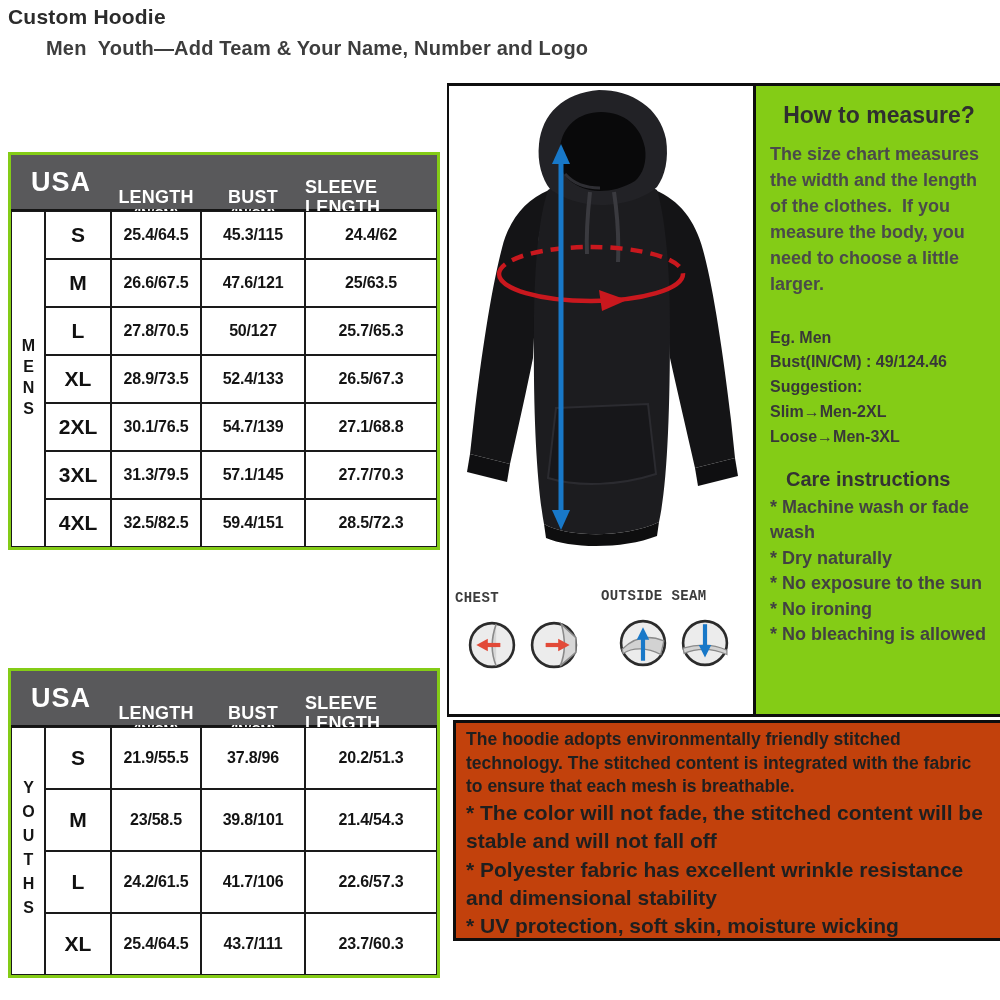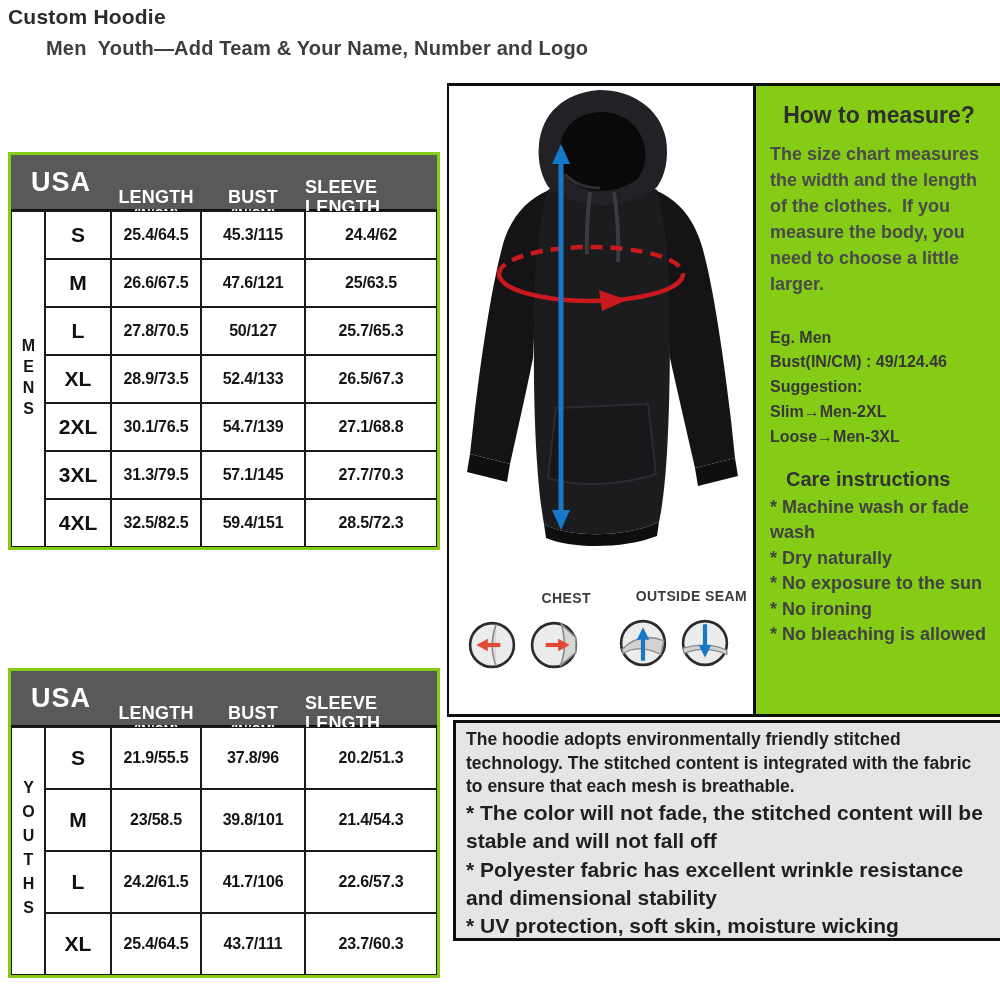--- a/index.html
+++ b/index.html
@@ -29,35 +29,35 @@
   .c-len{grid-column:3;} .c-bust{grid-column:4;} .c-slv{grid-column:5;}
   .cell{display:flex;align-items:center;justify-content:center;border:1px solid #1a1a1a;}
   .dc{font-weight:bold;font-size:16px;color:#141414;letter-spacing:-.2px;}
 
   
   #measure-box{position:absolute;left:447px;top:83px;width:553px;height:634px;box-sizing:border-box;
                border-top:3px solid #0e0e0e;border-left:2px solid #0e0e0e;border-bottom:3px solid #0e0e0e;display:flex;}
   #hoodie-pane{width:304px;position:relative;background:#fff;border-right:3px solid #0e0e0e;flex:none;}
   #howto-pane{flex:1;background:#84cc16;padding:8px 12px 0 14px;box-sizing:border-box;}
 
-  .measure-label{font-size:14px;font-weight:bold;color:#3c3c3c;letter-spacing:.4px;text-align:right;}
+  .measure-label{font-size:14px;font-weight:bold;color:#3c3c3c;letter-spacing:.4px;text-align:left;font-family:Liberation Mono, monospace;}
   .chest-group{position:absolute;left:6px;top:504px;width:136px;}
   .seam-group{position:absolute;left:152px;top:502px;width:146px;}
   .icon-row{display:flex;justify-content:center;gap:14px;margin-top:15px;}
 
   
   .howto-heading{margin:8px 0 12px;text-align:center;font-size:23px;font-weight:bold;color:#2f2f2f;}
   .howto-body{margin:0 0 28px;font-size:18px;font-weight:bold;color:#4a4a4a;line-height:1.45;white-space:pre-wrap;}
   .eg-block{font-size:16px;font-weight:bold;color:#383838;line-height:1.55;margin-bottom:18px;}
   .care-heading{font-size:20px;font-weight:bold;color:#333;margin:4px 12px 4px;padding-left:4px;}
   .care-list div{font-size:18px;font-weight:bold;color:#424242;line-height:1.42;}
 
   
   #description-box{position:absolute;left:453px;top:720px;width:547px;height:221px;box-sizing:border-box;
-                   border:3px solid #0e0e0e;border-right:none;background:#e5e5e5;padding:5px 8px 0 10px;}
+                   border:3px solid #0e0e0e;border-right:none;background:#c2410c;padding:5px 8px 0 10px;}
   .desc-intro{margin:0;font-size:17.5px;font-weight:bold;color:#1f1f1f;line-height:1.35;}
   .desc-bullets div{font-size:21px;font-weight:bold;color:#1f1f1f;line-height:1.35;}
 </style>
 </head>
 <body>
 
 <div id="canvas">
 
   <div class="page-title">Custom Hoodie</div>
   <div class="page-subtitle">Men  Youth—Add Team &amp; Your Name, Number and Logo</div>

